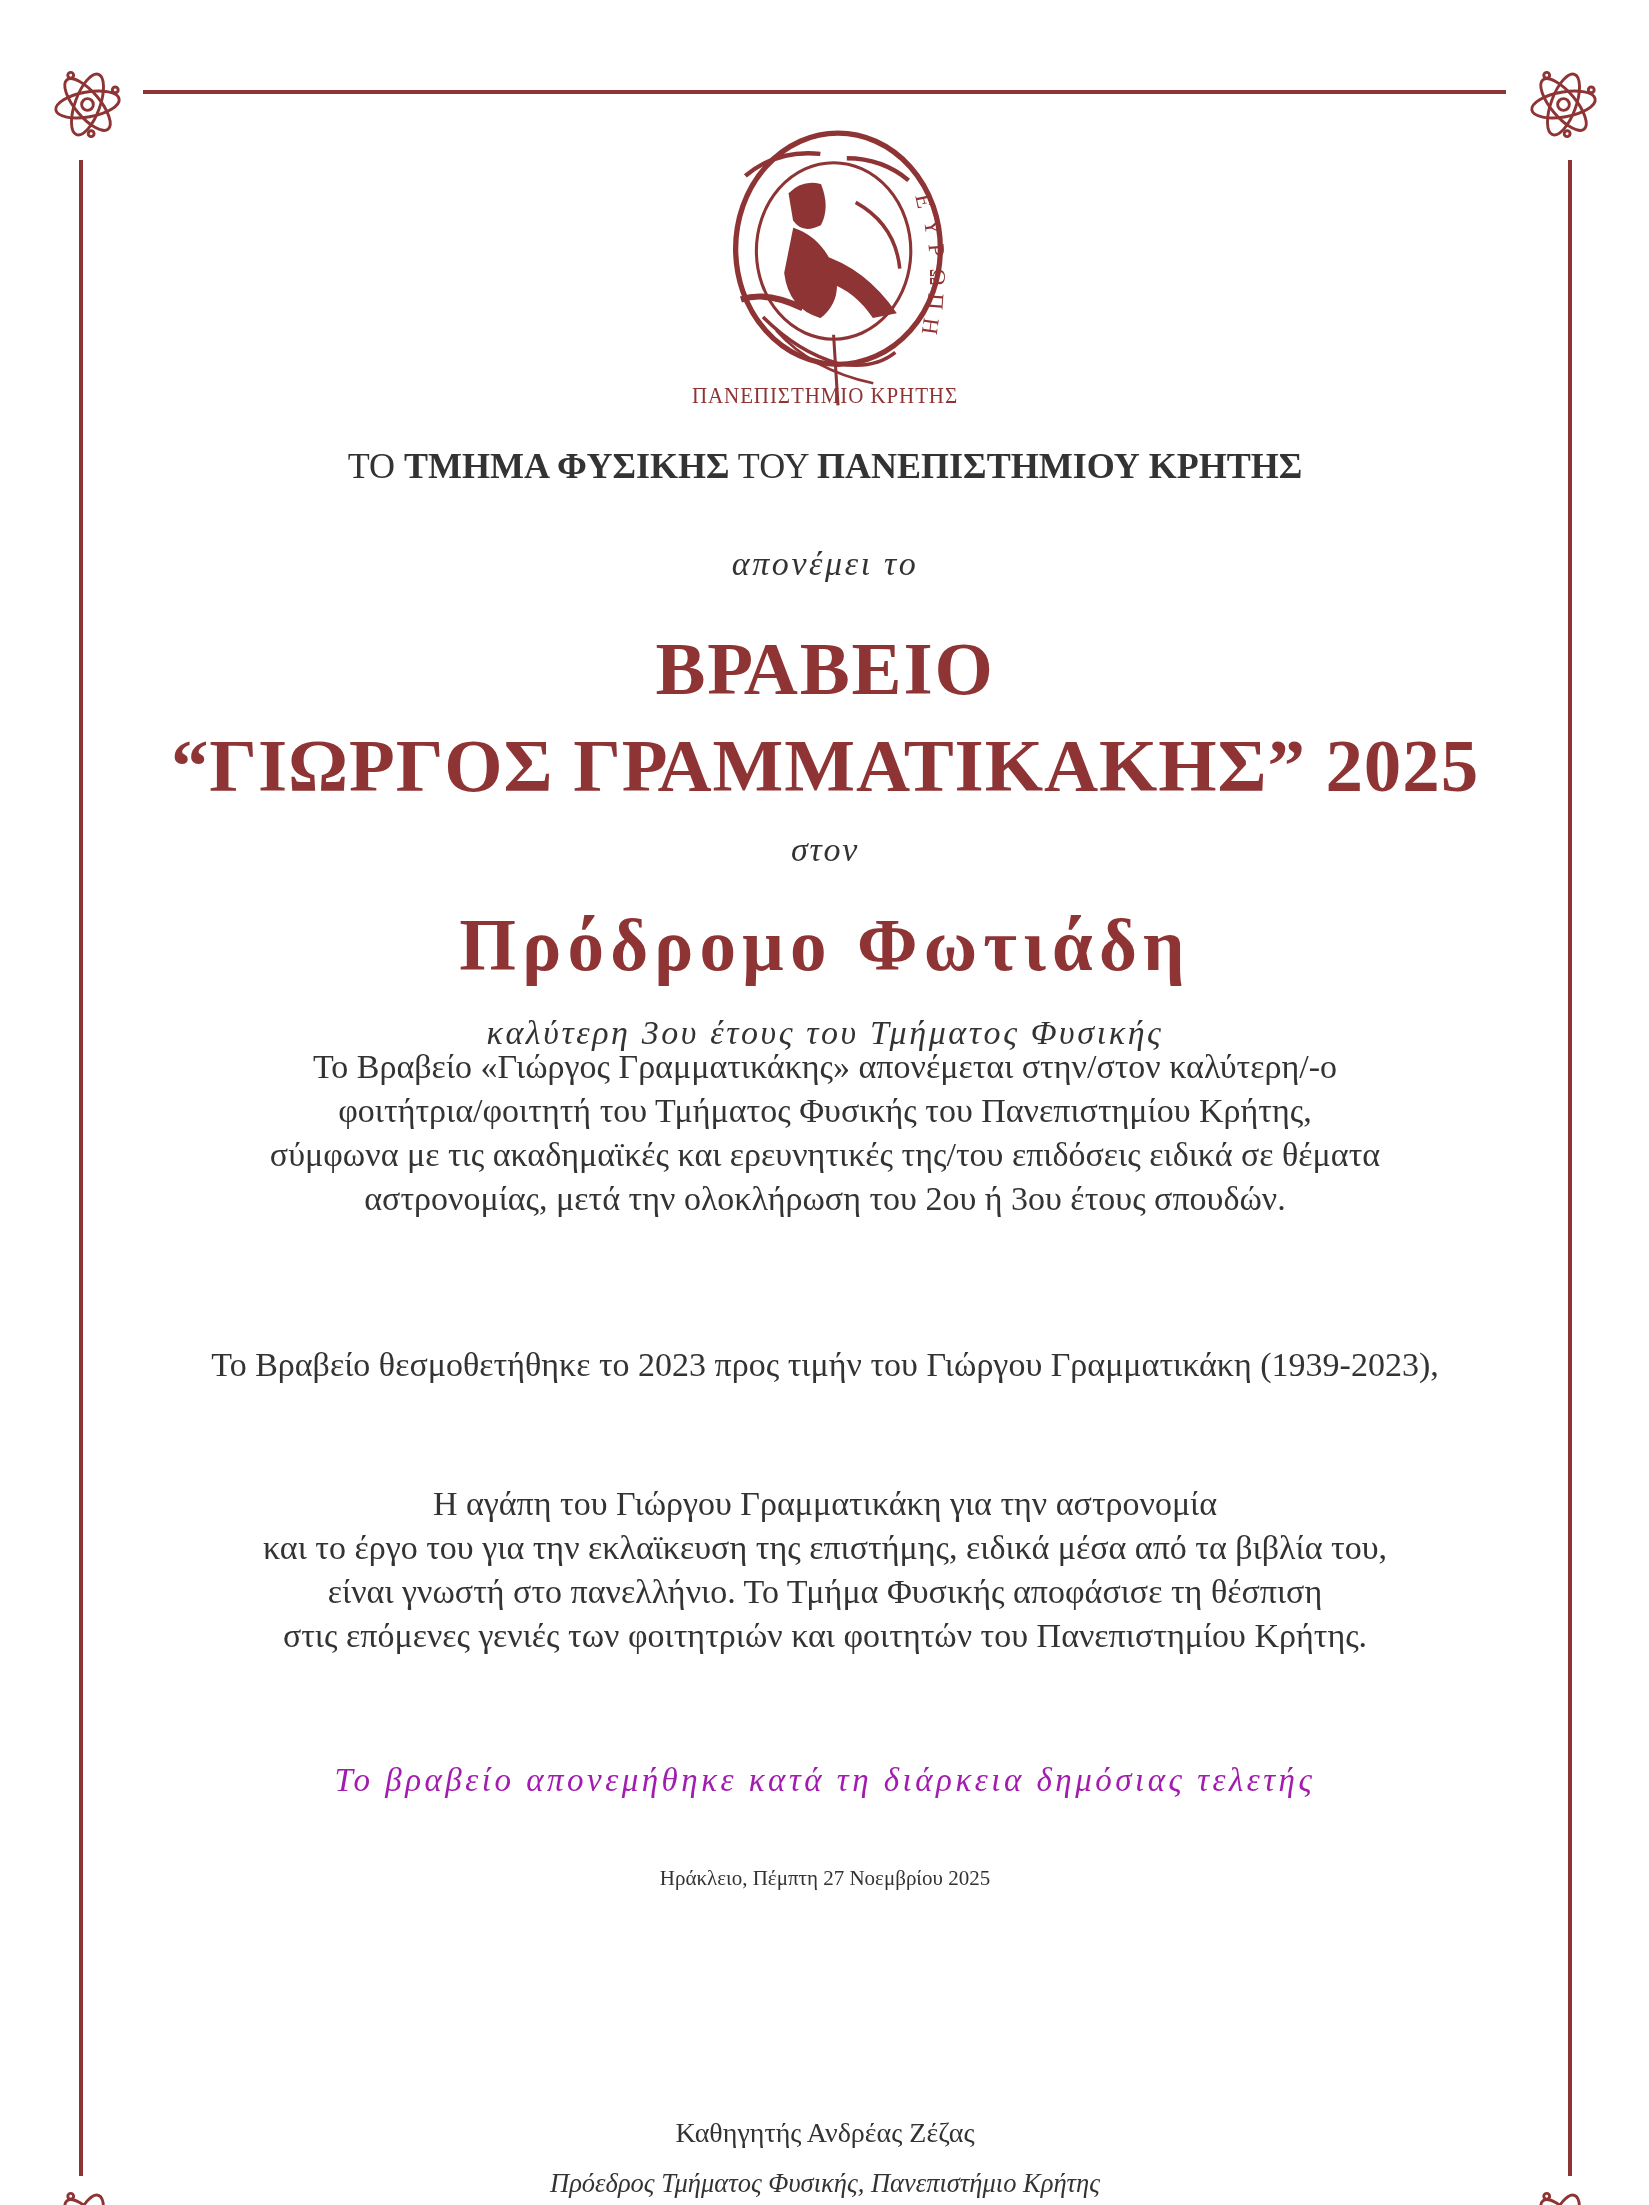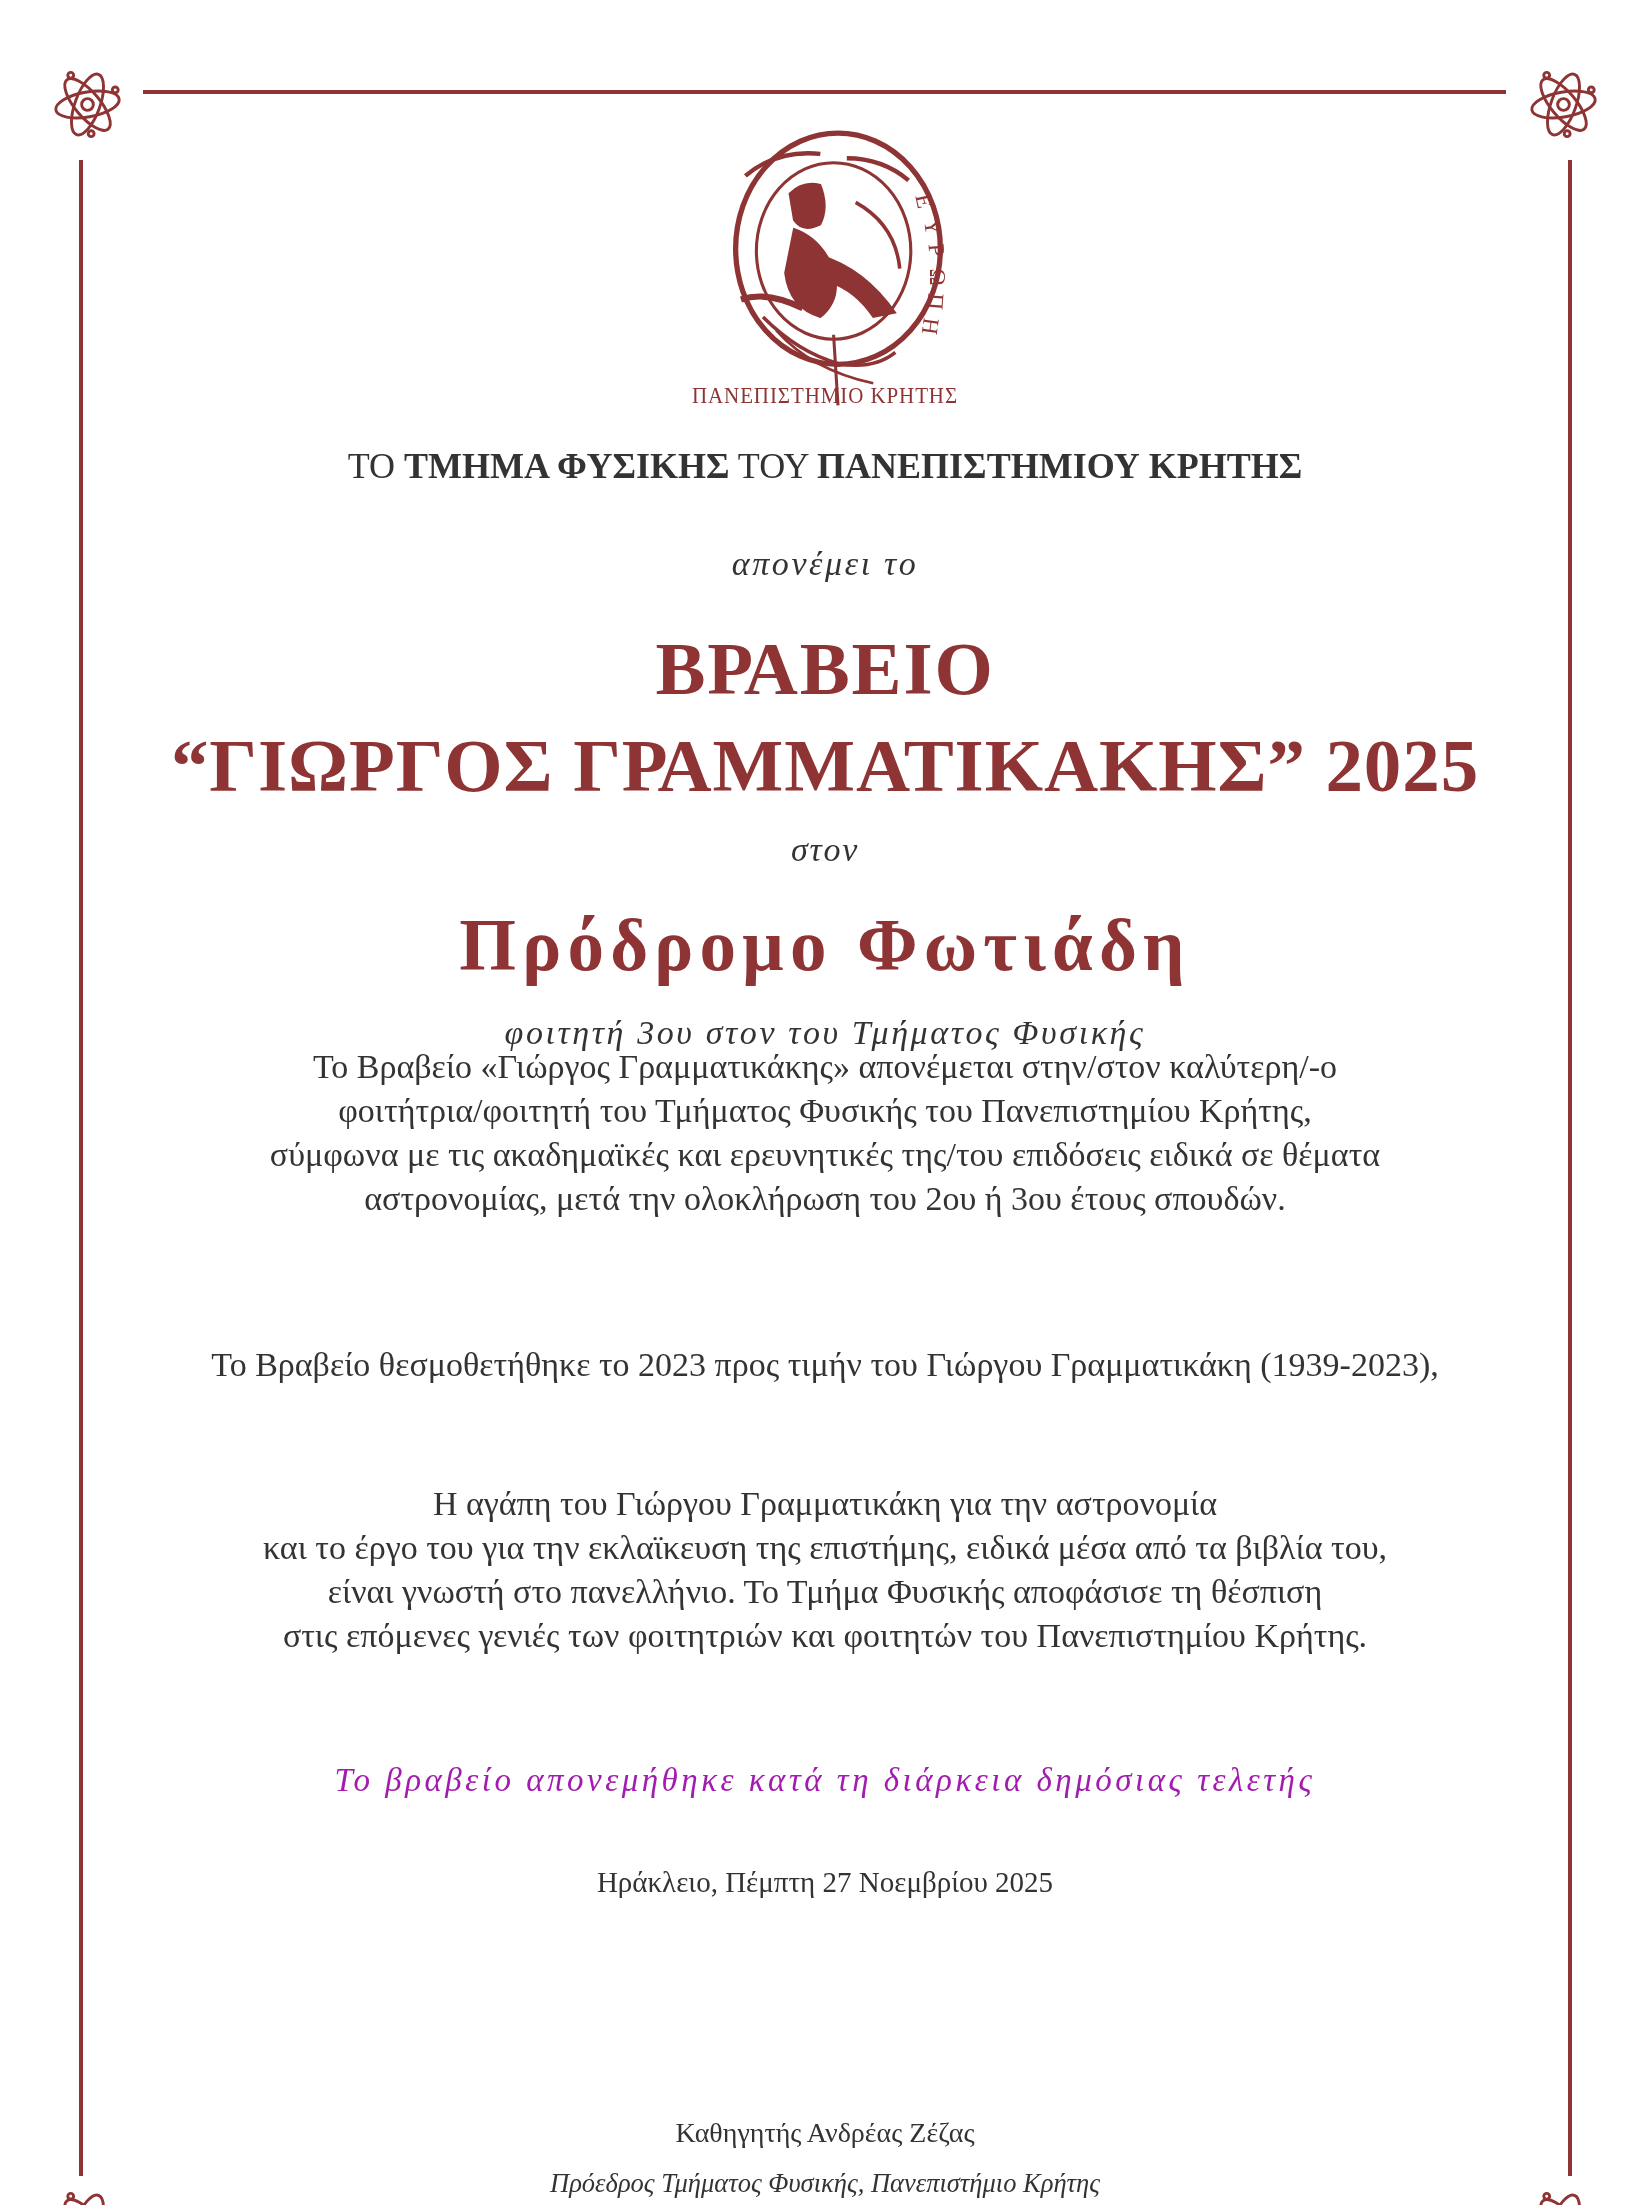--- a/index.html
+++ b/index.html
@@ -17,21 +17,21 @@
   .title1 { top: 626px; font-size: 75px; color: #8f3434; font-weight: bold; letter-spacing: 1.8px; }
   .title2 { top: 723px; font-size: 75px; color: #8f3434; font-weight: bold; letter-spacing: 0.9px; }
   .ston { top: 831px; font-size: 34px; font-style: italic; letter-spacing: 1.8px; color:#333;}
   .recipient { top: 904px; font-size: 73px; color: #8f3434; font-weight: bold; letter-spacing: 6.2px; }
   .role { top: 1014px; font-size: 34px; font-style: italic; letter-spacing: 2.6px; color:#333;}
   .para { font-size: 34px; line-height: 44px; color:#333; }
   .p1 { top: 1045px; }
   .p2 { top: 1343px; }
   .p3 { top: 1482px; }
   .ceremony { top: 1762px; font-size: 33px; font-style: italic; letter-spacing: 3.5px; color:#a21caf; }
-  .date { top: 1866px; font-size: 29px; color:#333; }
+  .date { top: 1866px; font-size: 21px; color:#333; }
   .signer { top: 2117px; font-size: 28px; color:#333; }
   .signer-title { top: 2168px; font-size: 26.5px; font-style: italic; color:#333; }
   .para span { display: block; }
 </style>
 </head>
 <body>
 
 <div class="line" style="left:143px; top:90px; width:1363px; height:3.5px;"></div>
 
 <div class="line" style="left:79px; top:160px; width:3.5px; height:2016px;"></div>
@@ -115,21 +115,21 @@
 
 <div class="center awards">απονέμει το</div>
 
 <div class="center title1">ΒΡΑΒΕΙΟ</div>
 <div class="center title2">“ΓΙΩΡΓΟΣ ΓΡΑΜΜΑΤΙΚΑΚΗΣ” 2025</div>
 
 <div class="center ston">στον</div>
 
 <div class="center recipient">Πρόδρομο Φωτιάδη</div>
 
-<div class="center role">φοιτητή 3ου στον του Τμήματος Φυσικής</div>
+<div class="center role">καλύτερη 3ου έτους του Τμήματος Φυσικής</div>
 
 <div class="center para p1">
   <span>Το Βραβείο «Γιώργος Γραμματικάκης» απονέμεται στην/στον καλύτερη/-ο</span>
   <span>φοιτήτρια/φοιτητή του Τμήματος Φυσικής του Πανεπιστημίου Κρήτης,</span>
   <span>σύμφωνα με τις ακαδημαϊκές και ερευνητικές της/του επιδόσεις ειδικά σε θέματα</span>
   <span>αστρονομίας, μετά την ολοκλήρωση του 2ου ή 3ου έτους σπουδών.</span>
 </div>
 
 <div class="center para p2">
   <span>Το Βραβείο θεσμοθετήθηκε το 2023 προς τιμήν του Γιώργου Γραμματικάκη (1939-2023),</span>

